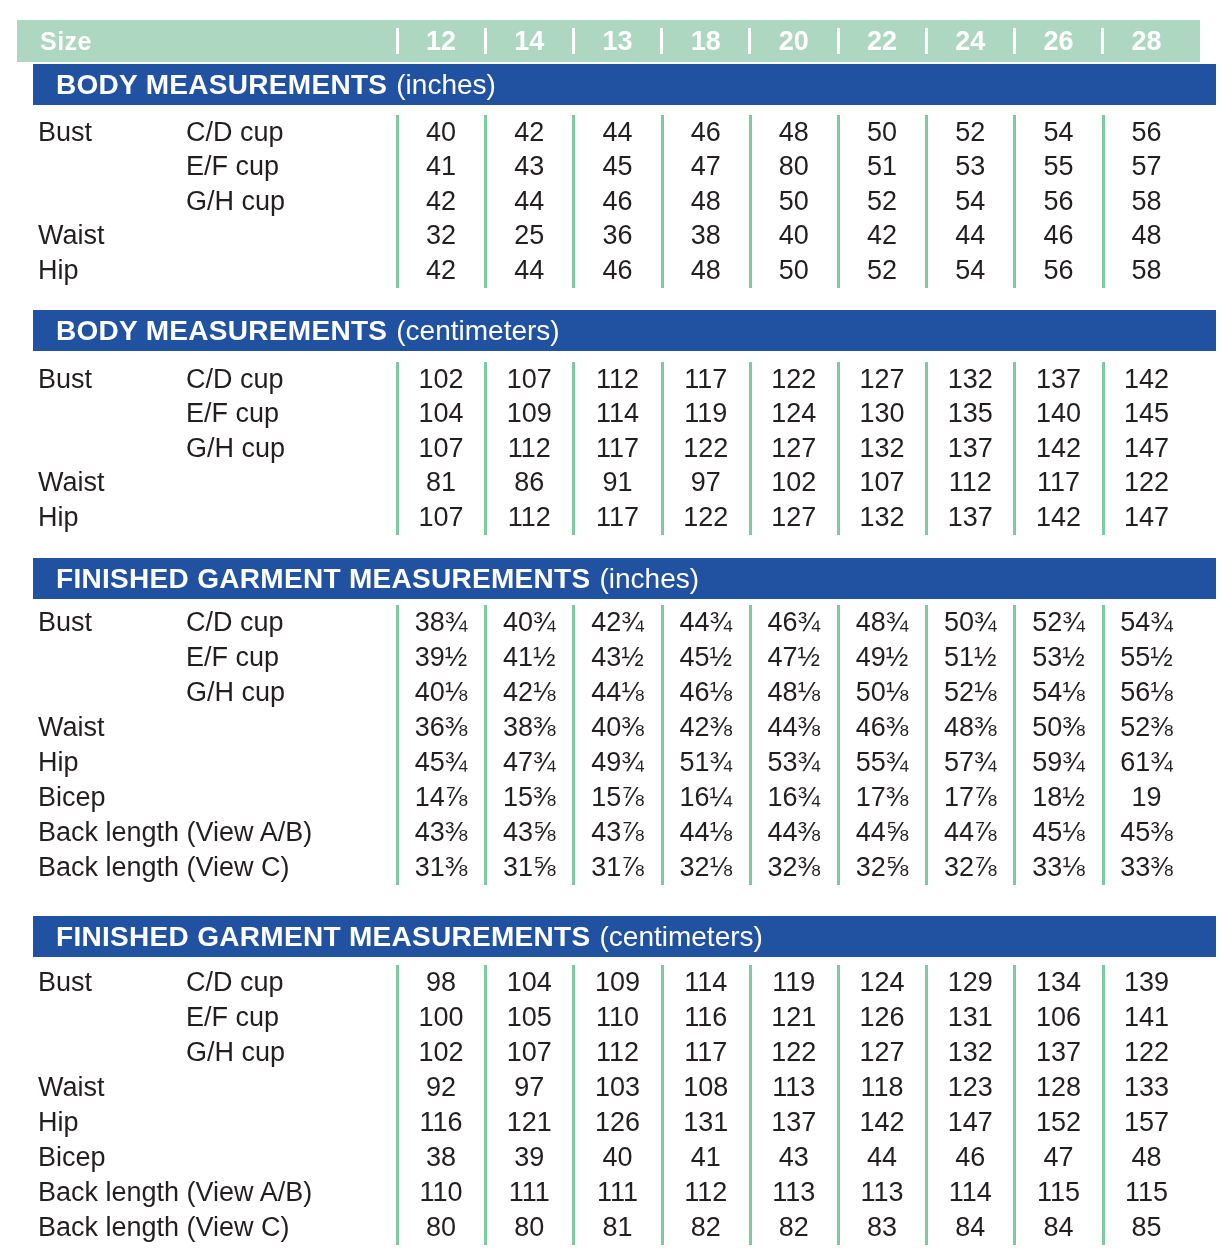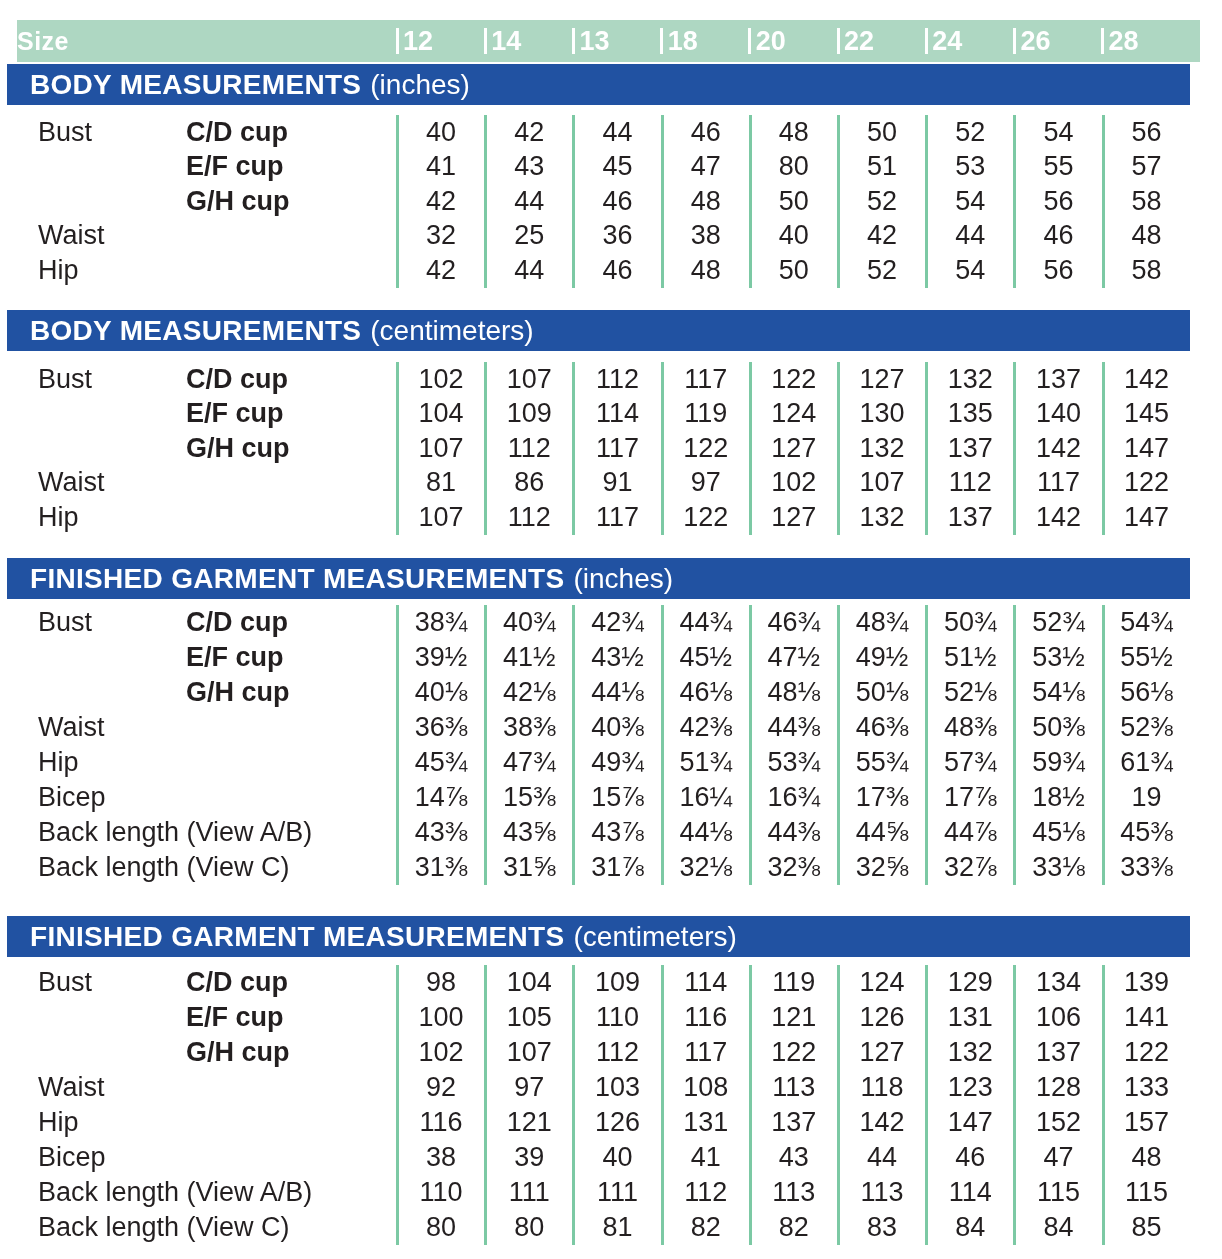--- a/index.html
+++ b/index.html
@@ -11,46 +11,46 @@
     font-family:"Liberation Sans","DejaVu Sans",sans-serif; color:var(--ink);
     overflow:hidden;
   }
   
   .size-band{
     position:absolute; top:20px; left:17px; width:1183px; height:42px;
     background:var(--green);
   }
   .szgrid{
     position:relative; display:grid; grid-template-columns:357px repeat(9,88.2px);
-    align-items:center; height:100%; 
+    align-items:center; height:100%; padding-left:23px;
   }
   .szlbl{ color:#fff; font-size:25px; font-weight:bold; letter-spacing:.5px; }
   .szv{ text-align:center; color:#fff; font-size:27px; font-weight:bold; }
   .hbar{ position:absolute; width:3px; height:26px; top:8px; background:#ffffff; }
   
   .section{ position:absolute; left:0; width:1222px; }
   .section:nth-child(1){ top:64px;  --row-h:34.5px; --gap:10px; }
   .section:nth-child(2){ top:310px; --row-h:34.5px; --gap:11px; }
   .section:nth-child(3){ top:558px; --row-h:35px;   --gap:6px;  }
   .section:nth-child(4){ top:916px; --row-h:35px;   --gap:8px;  }
   .band{
-    margin-left:7px; width:1183px; height:41px; background:var(--blue);
+    margin-left:33px; width:1183px; height:41px; background:var(--blue);
     color:#fff; display:flex; align-items:center; padding-left:23px;
     box-sizing:border-box; font-size:28px; white-space:nowrap;
   }
   .band .t{ font-weight:bold; letter-spacing:.3px; }
   .band .u{ font-weight:normal; margin-left:9px;text-align:center; }
   .sbody{ position:relative; margin-top:var(--gap); }
   .row{
     display:grid; grid-template-columns:148px 211px repeat(9,88.2px);
     height:var(--row-h); align-items:center; padding-left:38px;
     font-size:27px; color:var(--ink);
   }
   .lbl{ white-space:nowrap; }
-  .sub{ white-space:nowrap;font-weight:bold; }
+  .sub{ white-space:nowrap; }
   .val{ text-align:center; white-space:nowrap; }
   .vline{ position:absolute; top:0px; bottom:0px; width:3px; background:var(--teal); }
 </style>
 </head>
 <body>
 
 <div class="page">
 
   <div class="size-band">
     <div class="szgrid">

